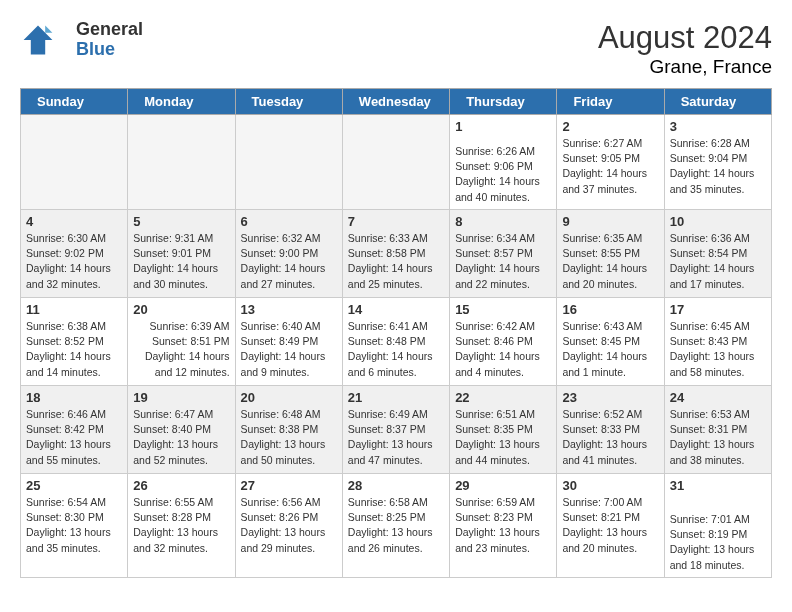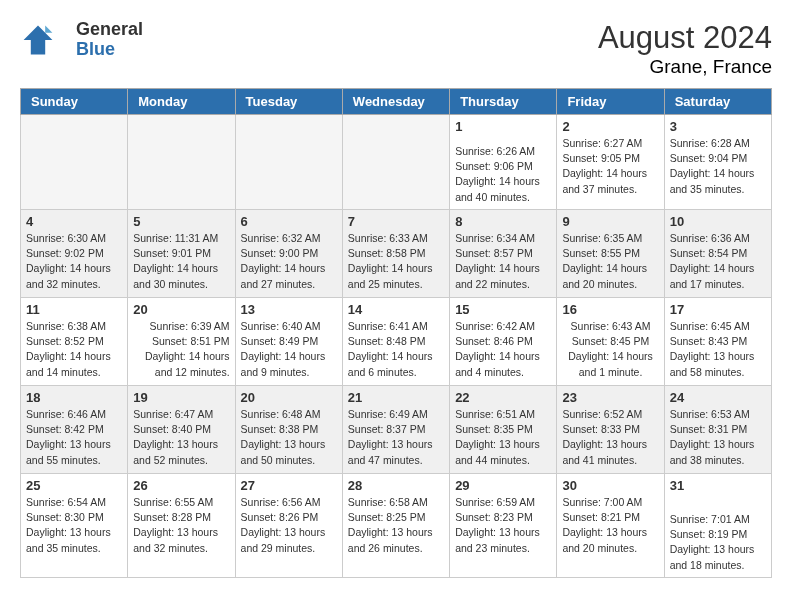--- a/index.html
+++ b/index.html
@@ -46,21 +46,21 @@
     }
     table {
       width: 100%;
       border-collapse: collapse;
       table-layout: fixed;
     }
     th {
       background-color: #2c6fad;
       color: #fff;
       text-align: left;
-      padding: 5px 10px;
+      padding: 5px 16px;
       font-size: 13px;
       font-weight: bold;
       border: 1px solid #aaa;
     }
     td {
       border: 1px solid #ccc;
       vertical-align: top;
       padding: 4px 5px;
       font-size: 11px;
       color: #333;
@@ -151,21 +151,21 @@
       <tr>
         <td class="gray-row">
           <span class="day-num">4</span>
           <div class="day-info" style="white-space: pre-line;">Sunrise: 6:30 AM
 Sunset: 9:02 PM
 Daylight: 14 hours
 and 32 minutes.</div>
         </td>
         <td class="gray-row">
           <span class="day-num">5</span>
-          <div class="day-info" style="white-space: pre-line;">Sunrise: 11:31 AM
+          <div class="day-info" style="white-space: pre-line;">Sunrise: 9:31 AM
 Sunset: 9:01 PM
 Daylight: 14 hours
 and 30 minutes.</div>
         </td>
         <td class="gray-row">
           <span class="day-num">6</span>
           <div class="day-info" style="white-space: pre-line;">Sunrise: 6:32 AM
 Sunset: 9:00 PM
 Daylight: 14 hours
 and 27 minutes.</div>
@@ -230,21 +230,21 @@
         </td>
         <td>
           <span class="day-num">15</span>
           <div class="day-info" style="white-space: pre-line;">Sunrise: 6:42 AM
 Sunset: 8:46 PM
 Daylight: 14 hours
 and 4 minutes.</div>
         </td>
         <td>
           <span class="day-num">16</span>
-          <div class="day-info" style="white-space: pre-line; text-align: center;">Sunrise: 6:43 AM
+          <div class="day-info" style="white-space: pre-line;">Sunrise: 6:43 AM
 Sunset: 8:45 PM
 Daylight: 14 hours
 and 1 minute.</div>
         </td>
         <td>
           <span class="day-num">17</span>
           <div class="day-info" style="white-space: pre-line;">Sunrise: 6:45 AM
 Sunset: 8:43 PM
 Daylight: 13 hours
 and 58 minutes.</div>

